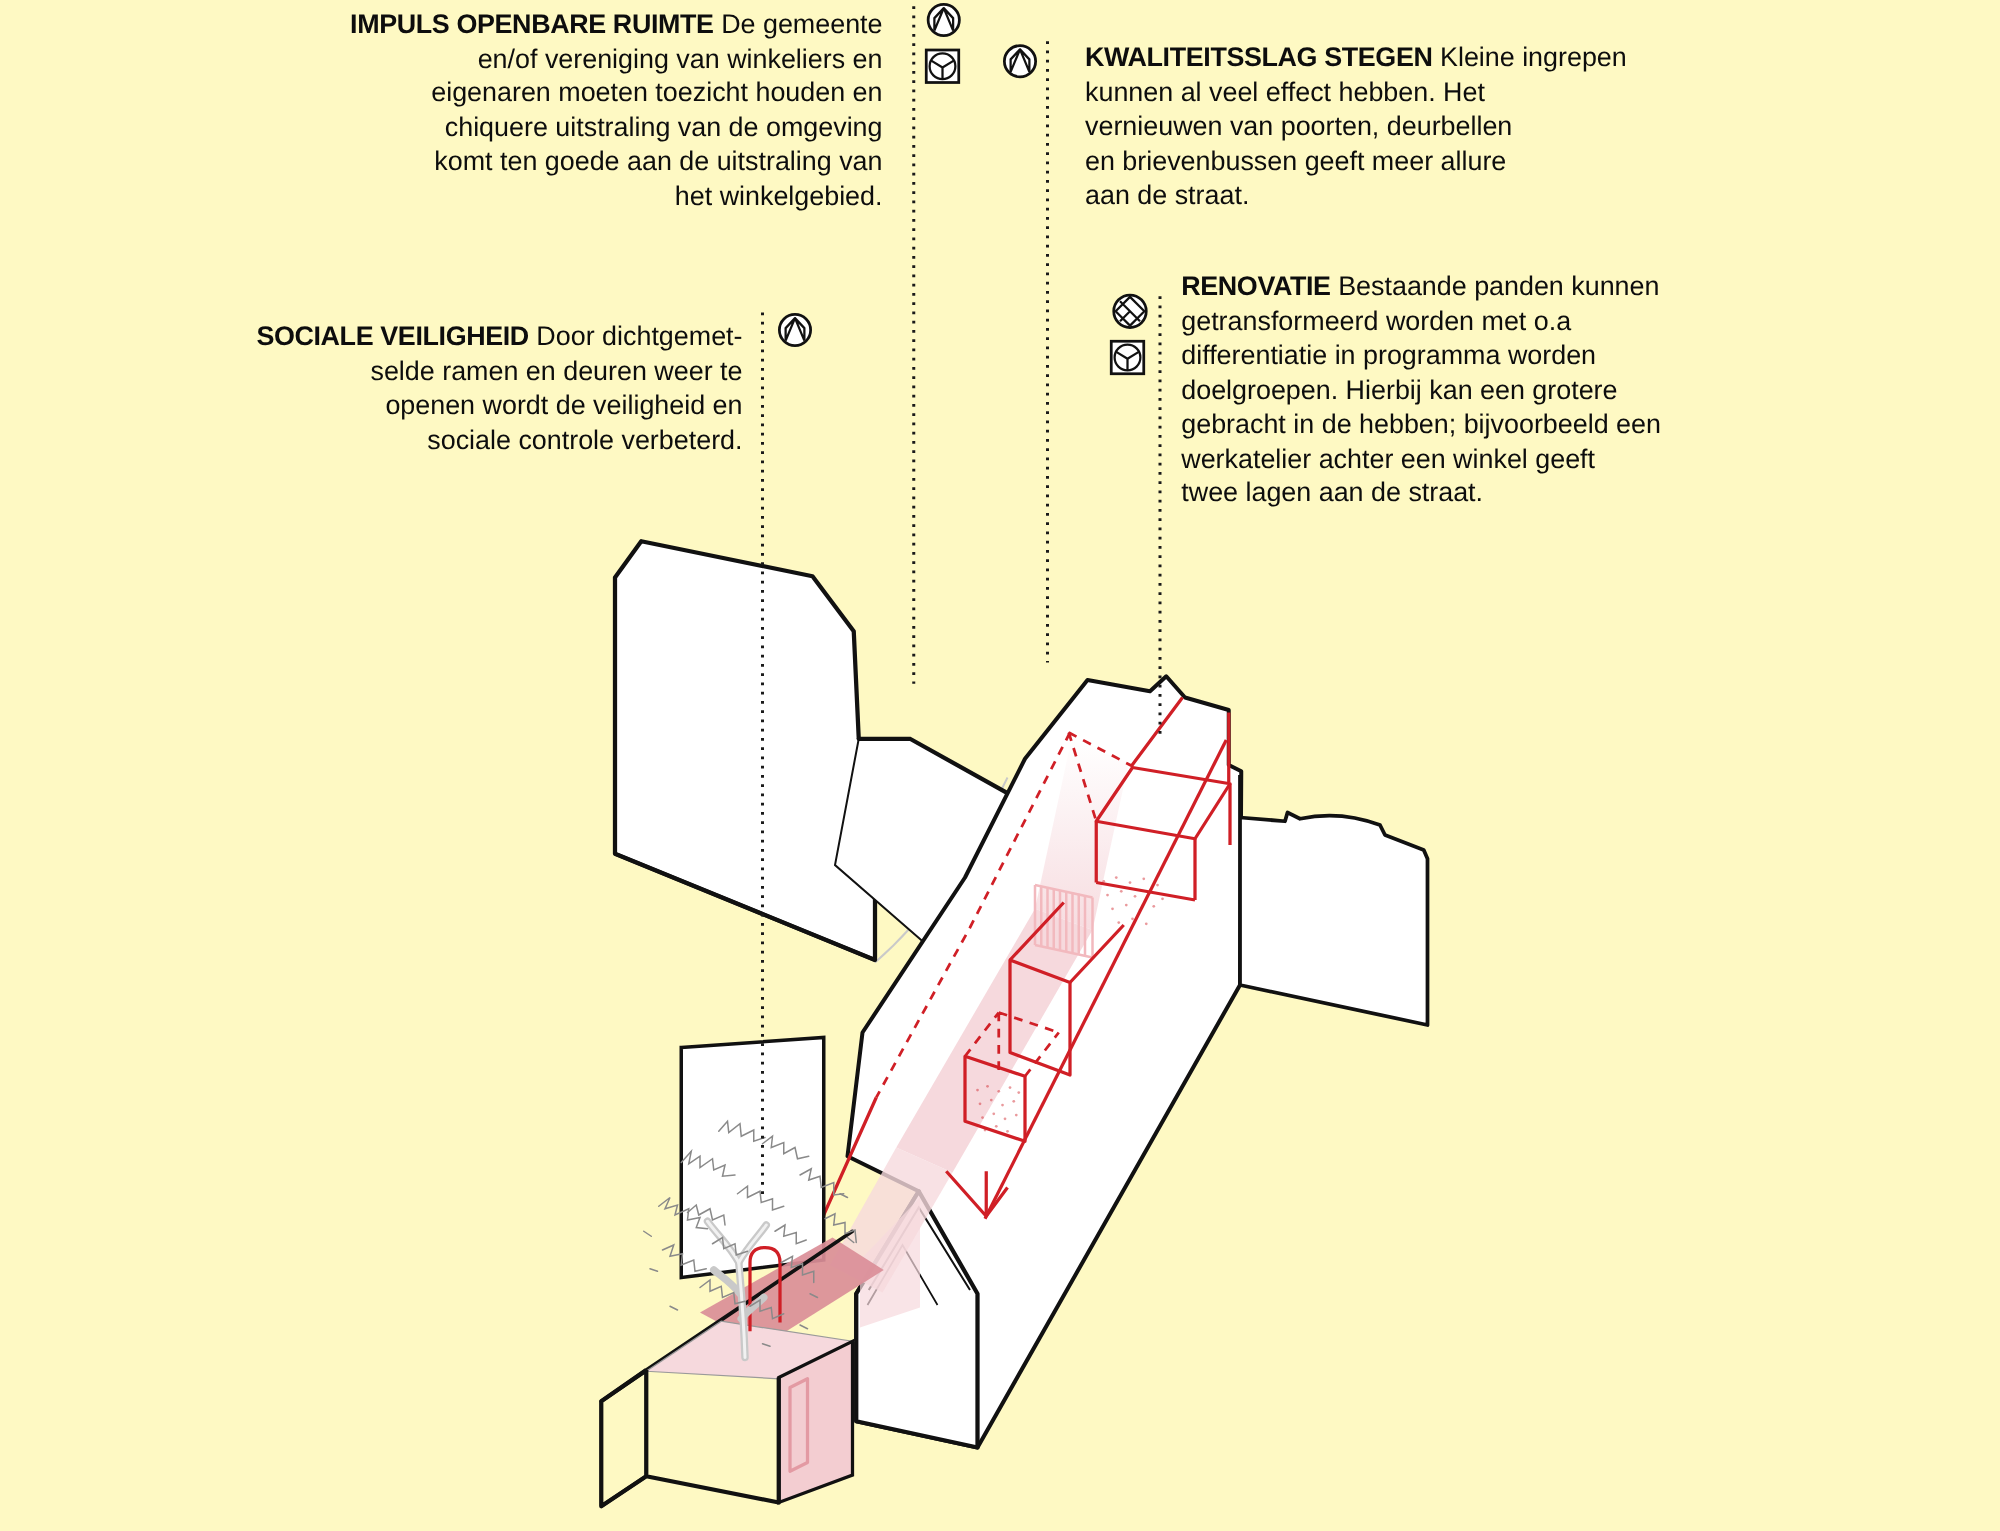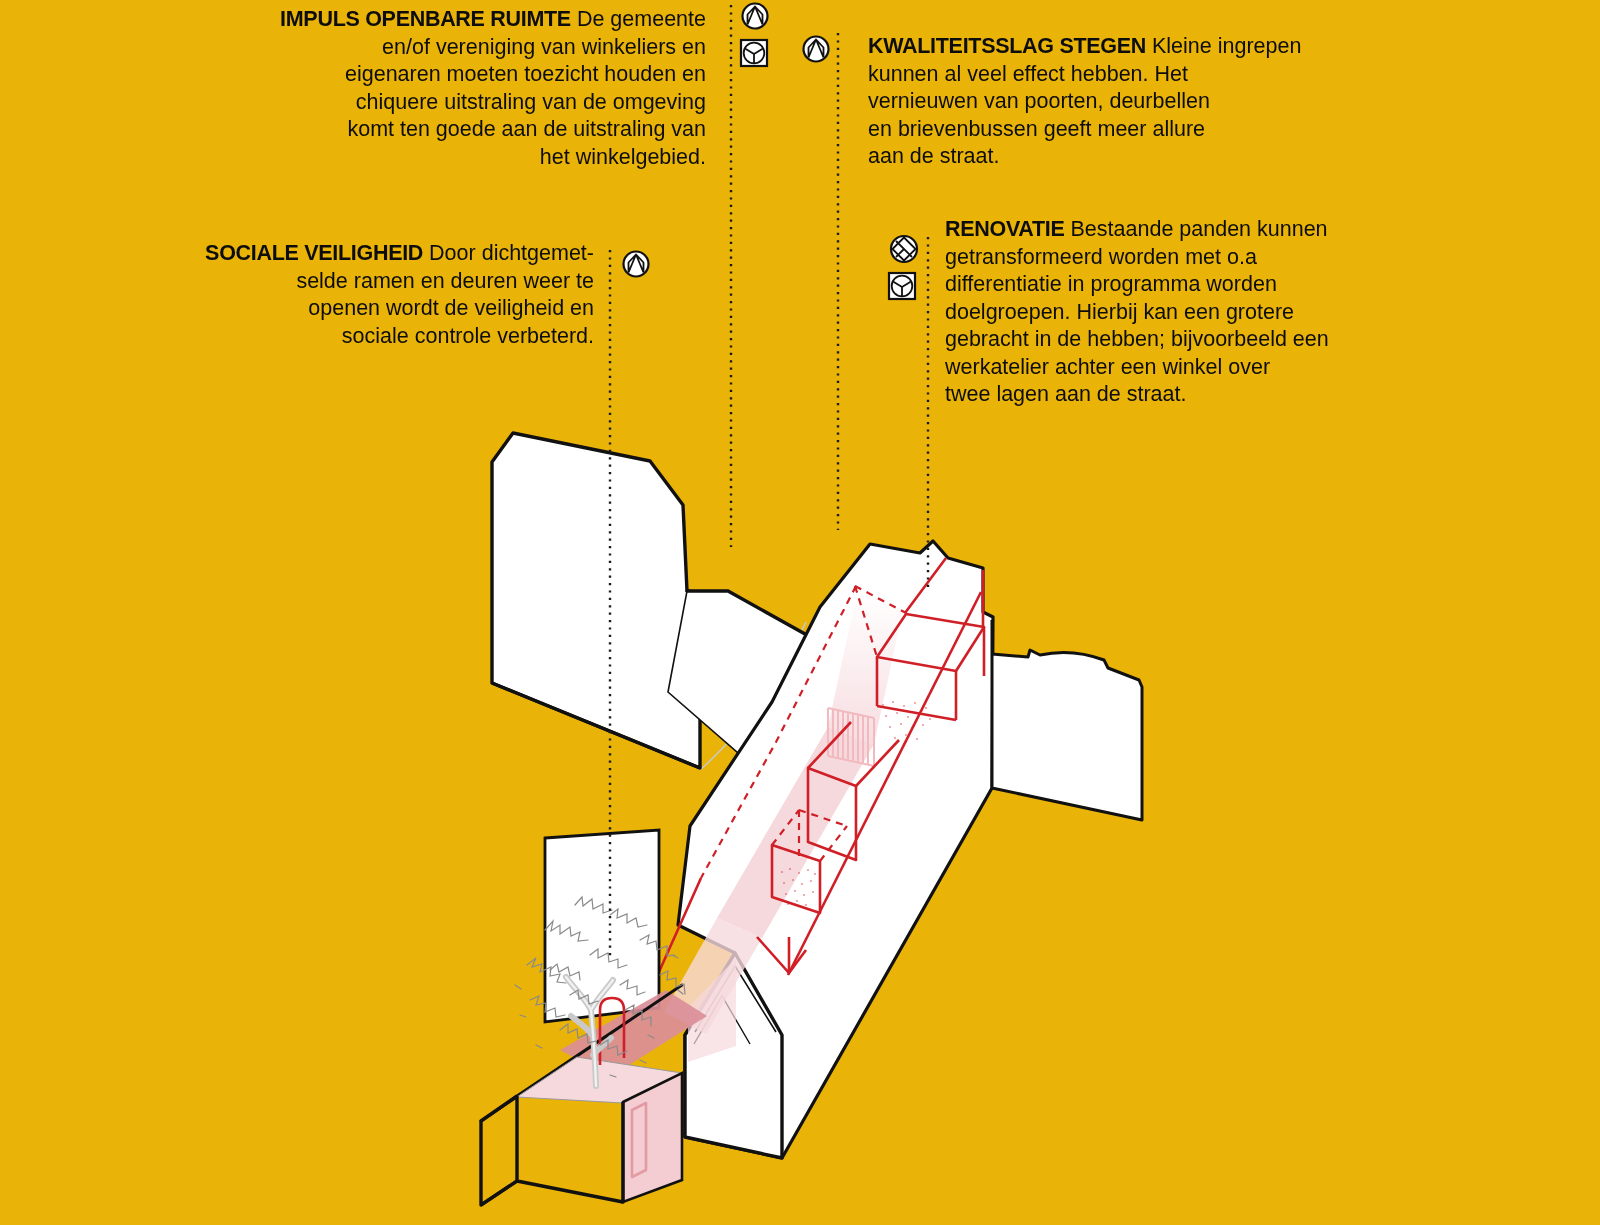--- a/index.html
+++ b/index.html
@@ -1,17 +1,17 @@
 <!DOCTYPE html>
 <html><head>
 <meta charset="utf-8">
 <style>
   html,body{margin:0;padding:0;background:#ffffff;}
   .stage{
-    position:relative;width:1600px;height:1225px;background:#eab308;overflow:hidden;
+    position:relative;width:1600px;height:1225px;background:#fef9c3;overflow:hidden;
     font-family:"Liberation Sans",sans-serif;color:#0d0d0d;
   }
   .stage svg{position:absolute;left:0;top:0;}
   .ann{position:absolute;font-size:21.5px;line-height:27.5px;}
   .ann .ln{white-space:nowrap;}
   .ann.right{text-align:right;}
   .lead{font-weight:700;letter-spacing:-0.3px;}
 </style>
 </head>
 <body>
@@ -30,36 +30,36 @@
 
   <div class="ann" style="top:33px;left:868px;">
     <div class="ln"><span class="lead">KWALITEITSSLAG STEGEN</span>
       <span>Kleine ingrepen</span></div>
     <div class="ln">kunnen al veel effect hebben. Het</div>
     <div class="ln">vernieuwen van poorten, deurbellen</div>
     <div class="ln">en brievenbussen geeft meer allure</div>
     <div class="ln">aan de straat.</div>
   </div>
 
-  <div class="ann right" style="top:240px;right:1006px;margin-left:24px;">
+  <div class="ann right" style="top:256px;right:1006px;margin-left:24px;">
     <div class="ln"><span class="lead">SOCIALE VEILIGHEID</span>
       <span>Door dichtgemet-</span></div>
     <div class="ln">selde ramen en deuren weer te</div>
     <div class="ln">openen wordt de veiligheid en</div>
     <div class="ln">sociale controle verbeterd.</div>
   </div>
 
   <div class="ann" style="top:216px;left:945px;">
     <div class="ln"><span class="lead">RENOVATIE</span>
       <span>Bestaande panden kunnen</span></div>
     <div class="ln">getransformeerd worden met o.a</div>
     <div class="ln">differentiatie in programma worden</div>
     <div class="ln">doelgroepen. Hierbij kan een grotere</div>
     <div class="ln">gebracht in de hebben; bijvoorbeeld een</div>
-    <div class="ln">werkatelier achter een winkel over</div>
+    <div class="ln">werkatelier achter een winkel geeft</div>
     <div class="ln">twee lagen aan de straat.</div>
   </div>
 
   <svg width="1600" height="1225" viewBox="0 0 1600 1225">
     <defs>
       <linearGradient id="fadeStrip" x1="0" y1="0" x2="0" y2="1">
         <stop offset="0" stop-color="#f6d9dd" stop-opacity="0"></stop>
         <stop offset="1" stop-color="#f6d9dd" stop-opacity="0.9"></stop>
       </linearGradient>
       <g id="icon-gable">

